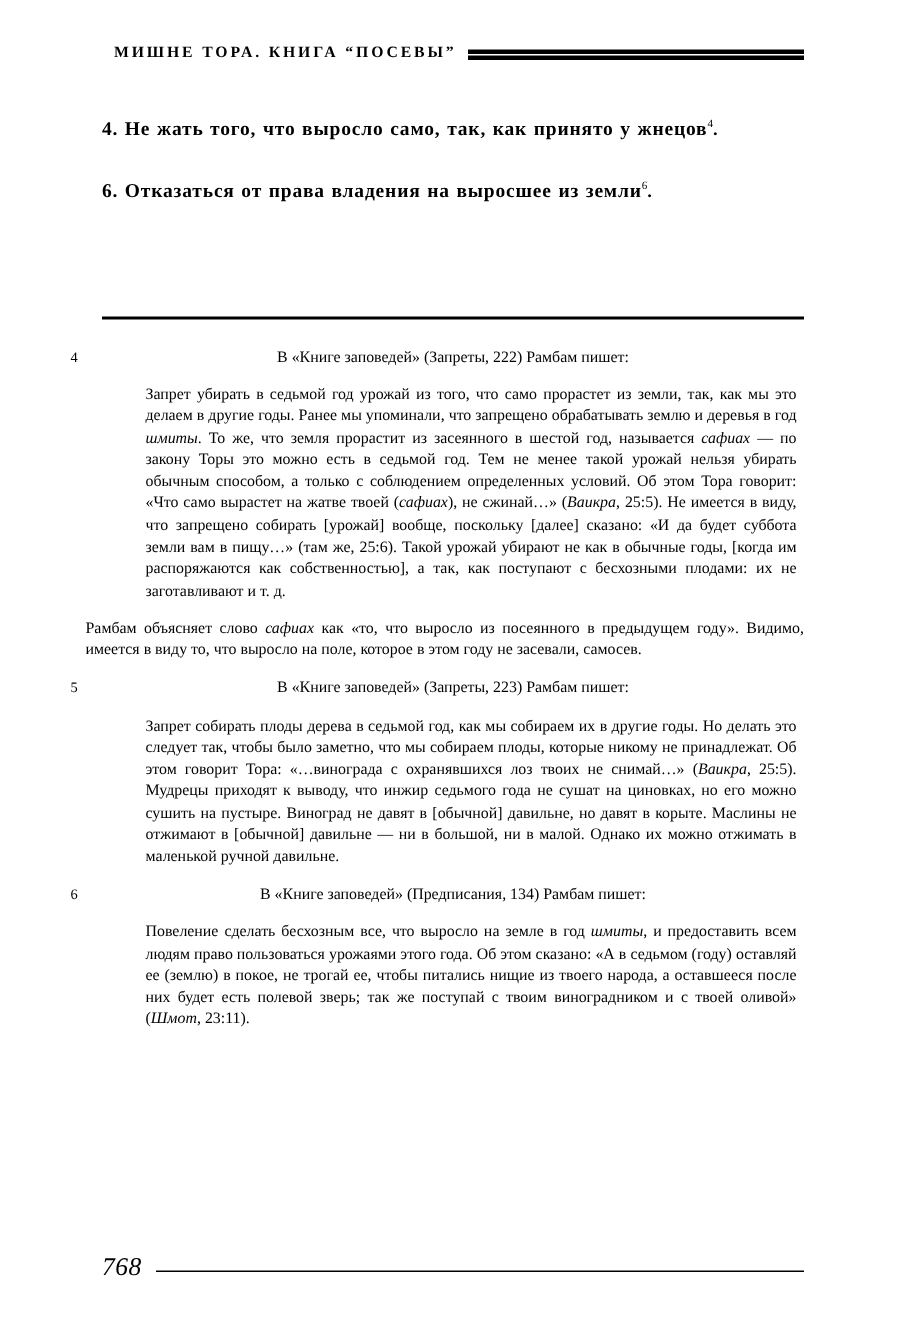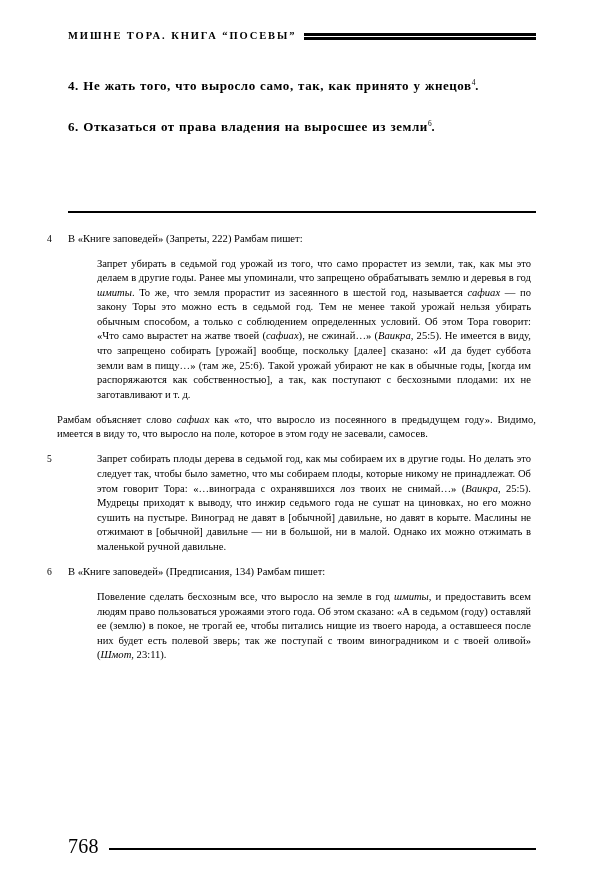--- a/index.html
+++ b/index.html
@@ -34,20 +34,21 @@
     align-items: center;
   }
   .runhead-text {
     font-family: "Liberation Serif", "DejaVu Serif", serif;
     font-size: 10.5px;
     font-weight: 700;
     letter-spacing: 1.9px;
     white-space: nowrap;
     line-height: 1;
     padding-right: 8px;
+    margin-left: 8px;
   }
   .runhead-rule {
     flex: 1 1 auto;
     height: 7px;
     position: relative;
     margin-top: 1px;
   }
   .runhead-rule::before,
   .runhead-rule::after {
     content: "";
@@ -111,21 +112,21 @@
     position: absolute;
     left: 0;
     top: 0;
     width: 16px;
     text-align: left;
     font-size: 9.6px;
     line-height: 14.55px;
   }
   .fn-intro {
     margin-left: 21px;
-    text-align: left;
+    text-align: center;
     white-space: nowrap;
   }
   .fn-quote {
     margin-left: 50px;
     margin-right: 5px;
     text-align: justify;
     text-justify: inter-word;
     hyphens: manual;
   }
   .fn-comment {
@@ -140,24 +141,25 @@
   
   .folio {
     position: absolute;
     left: 68px;
     top: 836px;
     width: 468px;
     display: flex;
     align-items: center;
   }
   .folio-num {
-    font-size: 20px;
+    font-size: 17px;
     line-height: 1;
     letter-spacing: 0.3px;
     padding-right: 10px;
+    font-style: italic;
   }
   .folio-rule {
     flex: 1 1 auto;
     height: 1.5px;
     background: #000;
     margin-top: 6px;
   }
 </style>
 </head>
 <body>
@@ -180,20 +182,21 @@
 
     <div class="fn">
       <span class="fn-num">4</span>
       <p class="fn-intro">В «Книге заповедей» (Запреты, 222) Рамбам пишет:</p>
       <p class="fn-quote">Запрет убирать в седьмой год урожай из того, что само прорастет из земли, так, как мы это делаем в другие годы. Ранее мы упоминали, что запрещено обрабатывать землю и деревья в год <em>шмиты</em>. То же, что земля прорастит из засеянного в шестой год, называется <em>сафиах</em> — по закону Торы это можно есть в седьмой год. Тем не менее такой урожай нельзя убирать обычным способом, а только с соблюдением определенных условий. Об этом Тора говорит: «Что само вырастет на жатве твоей (<em>сафиах</em>), не сжинай…» (<em>Ваикра</em>, 25:5). Не имеется в виду, что запрещено собирать [урожай] вообще, поскольку [далее] сказано: «И да будет суббота земли вам в пищу…» (там же, 25:6). Такой урожай убирают не как в обычные годы, [когда им распоряжаются как собственностью], а так, как поступают с бесхозными плодами: их не заготавливают и т. д.</p>
       <p class="fn-comment">Рамбам объясняет слово <em>сафиах</em> как «то, что выросло из посеянного в предыдущем году». Видимо, имеется в виду то, что выросло на поле, которое в этом году не засевали, самосев.</p>
     </div>
 
     <div class="fn">
       <span class="fn-num">5</span>
+      <p class="fn-intro">В «Книге заповедей» (Запреты, 223) Рамбам пишет:</p>
       <p class="fn-quote">Запрет собирать плоды дерева в седьмой год, как мы собираем их в другие годы. Но делать это следует так, чтобы было заметно, что мы собираем плоды, которые никому не принадлежат. Об этом говорит Тора: «…винограда с охранявшихся лоз твоих не снимай…» (<em>Ваикра</em>, 25:5). Мудрецы приходят к выводу, что инжир седьмого года не сушат на циновках, но его можно сушить на пустыре. Виноград не давят в [обычной] давильне, но давят в корыте. Маслины не отжимают в [обычной] давильне — ни в большой, ни в малой. Однако их можно отжимать в маленькой ручной давильне.</p>
     </div>
 
     <div class="fn">
       <span class="fn-num">6</span>
       <p class="fn-intro">В «Книге заповедей» (Предписания, 134) Рамбам пишет:</p>
       <p class="fn-quote">Повеление сделать бесхозным все, что выросло на земле в год <em>шмиты</em>, и предоставить всем людям право пользоваться урожаями этого года. Об этом сказано: «А в седьмом (году) оставляй ее (землю) в покое, не трогай ее, чтобы питались нищие из твоего народа, а оставшееся после них будет есть полевой зверь; так же поступай с твоим виноградником и с твоей оливой» (<em>Шмот</em>, 23:11).</p>
     </div>
 
   </div>

